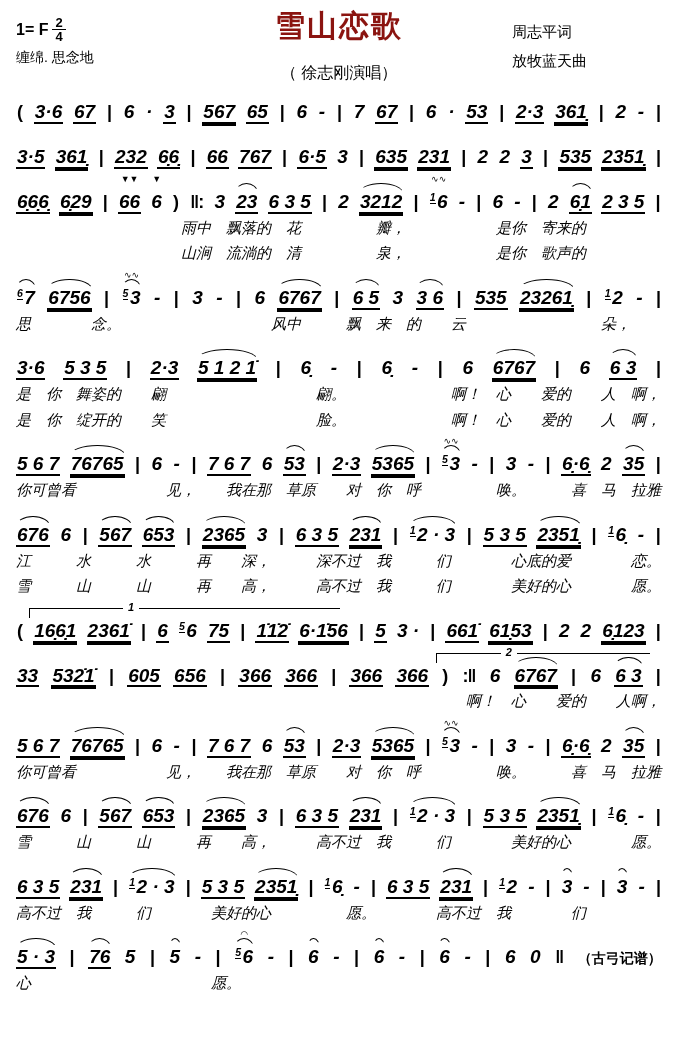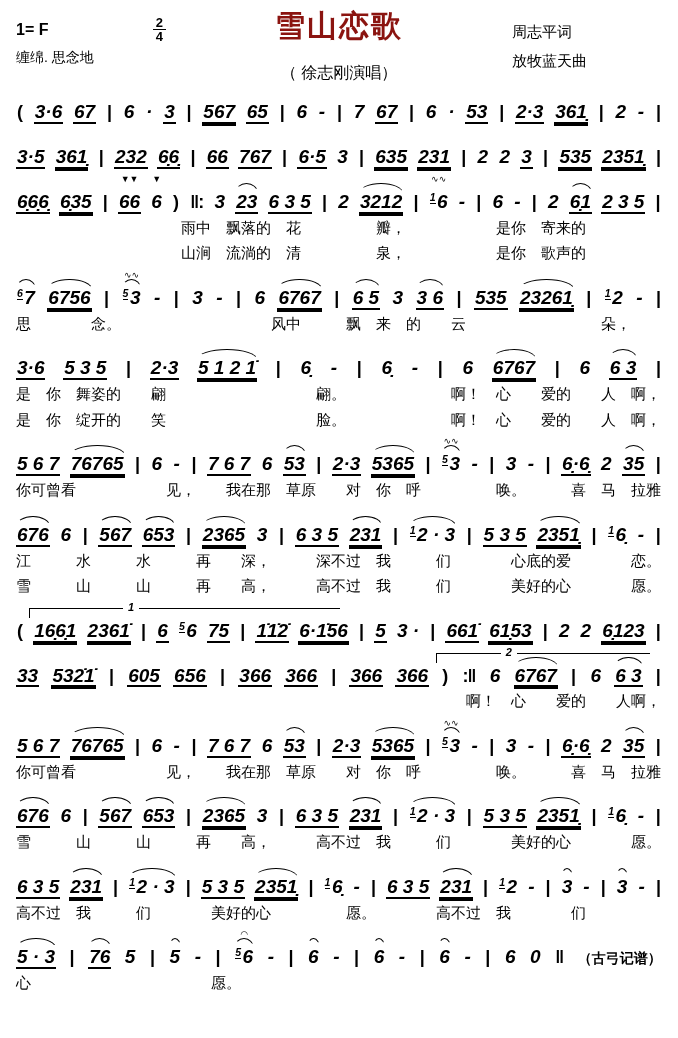--- a/index.html
+++ b/index.html
@@ -2,21 +2,21 @@
 <html><head>
 <meta charset="utf-8">
 <style>
   html,body{margin:0;padding:0;background:#fff;}
   body{width:678px;height:1038px;overflow:hidden;font-family:"Liberation Sans",sans-serif;color:#000;}
   .page{padding:6px 16px 0 16px;}
 
   
   .header{display:grid;grid-template-columns:150px 1fr 150px;align-items:start;margin-bottom:4px;}
   .h-left{padding-top:10px;font-size:15px;}
-  .key-row{display:flex;align-items:center;gap:4px;font-weight:700;font-size:16px;justify-content:space-between;}
+  .key-row{display:flex;align-items:center;gap:4px;font-weight:700;font-size:16px;}
   .frac{display:inline-flex;flex-direction:column;align-items:center;line-height:1;font-size:13px;font-weight:700;}
   .frac i{font-style:normal;padding:0 3px;}
   .frac i:last-child{border-top:1.4px solid #000;}
   .mood{margin-top:6px;font-size:14px;}
   .h-center{text-align:center;}
   .title{font-size:30px;font-weight:700;color:#8b1410;letter-spacing:2px;}
   .subtitle{font-size:16px;margin-top:16px;}
   .h-right{text-align:left;font-size:15px;padding-top:12px;line-height:1.9;}
 
   
@@ -27,21 +27,21 @@
   .note.u2{border-bottom:2px solid #000;}
   .note.u2::after{content:"";position:absolute;left:0;right:0;bottom:-4px;border-top:2px solid #000;}
   .note.tie::before{content:"";position:absolute;left:0;right:0;top:-9px;height:8px;
     border:1.6px solid transparent;border-top-color:#000;border-radius:50% 50% 0 0 / 100% 100% 0 0;}
   .topmark{position:absolute;top:-17px;left:50%;transform:translateX(-50%);
     font-size:9px;font-style:normal;font-weight:400;white-space:nowrap;letter-spacing:0;}
   .grace{font-size:10.5px;line-height:1;vertical-align:7px;margin-right:1.5px;border-bottom:1px solid #000;font-style:italic;}
   .bar{font-style:normal;font-weight:700;font-size:18px;padding:0 1px;}
   .rep{letter-spacing:-1px;font-weight:800;}
   .annot{font-size:14px;font-weight:700;}
-  .lyr{font-size:15px;white-space:pre;line-height:1.5;margin-top:3px;}
+  .lyr{font-size:15px;white-space:pre;line-height:1.5;margin-top:3px;font-style:italic;}
 
   
   .volta{position:absolute;top:1px;height:9px;border-top:1.6px solid #000;border-left:1.6px solid #000;z-index:2;}
   .volta-1{left:2%;width:48%;}
   .volta-2{left:65%;width:33%;}
   .vlabel{position:absolute;top:-8px;left:30%;background:#fff;padding:0 5px;font-size:11px;font-weight:700;font-style:italic;}
 </style>
 </head>
 <body>
 
@@ -121,21 +121,21 @@
           <span class="note u1"><span>3</span></span>
           <span class="bar">|</span>
           <span class="note u2"><span>535</span></span>
           <span class="note u2"><span>2351̣</span></span>
           <span class="bar">|</span>
         </div>
       </div>
       <div class="system">
         <div class="notes">
           <span class="note u1"><span>6̣6̣6̣</span></span>
-          <span class="note u2"><span>6̣35</span></span>
+          <span class="note u2"><span>6̣29</span></span>
           <span class="bar">|</span>
           <span class="note u1"><span>66</span><span class="topmark">▼▼</span></span>
           <span class="note"><span>6</span><span class="topmark">▼</span></span>
           <span class="bar">)</span>
           <span class="bar rep">‖:</span>
           <span class="note"><span>3</span></span>
           <span class="note u1 tie"><span>23</span></span>
           <span class="note u1"><span>6 3 5</span></span>
           <span class="bar">|</span>
           <span class="note"><span>2</span></span>

